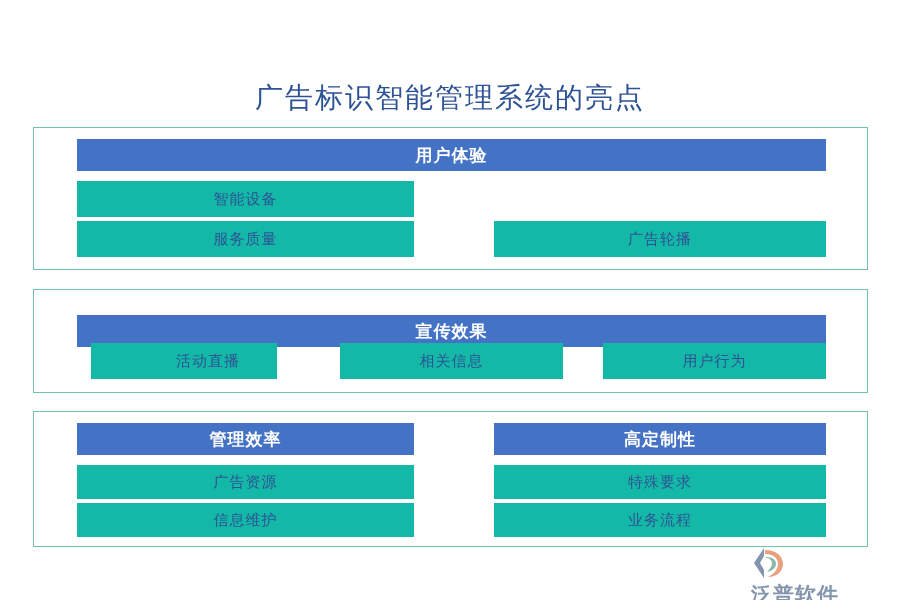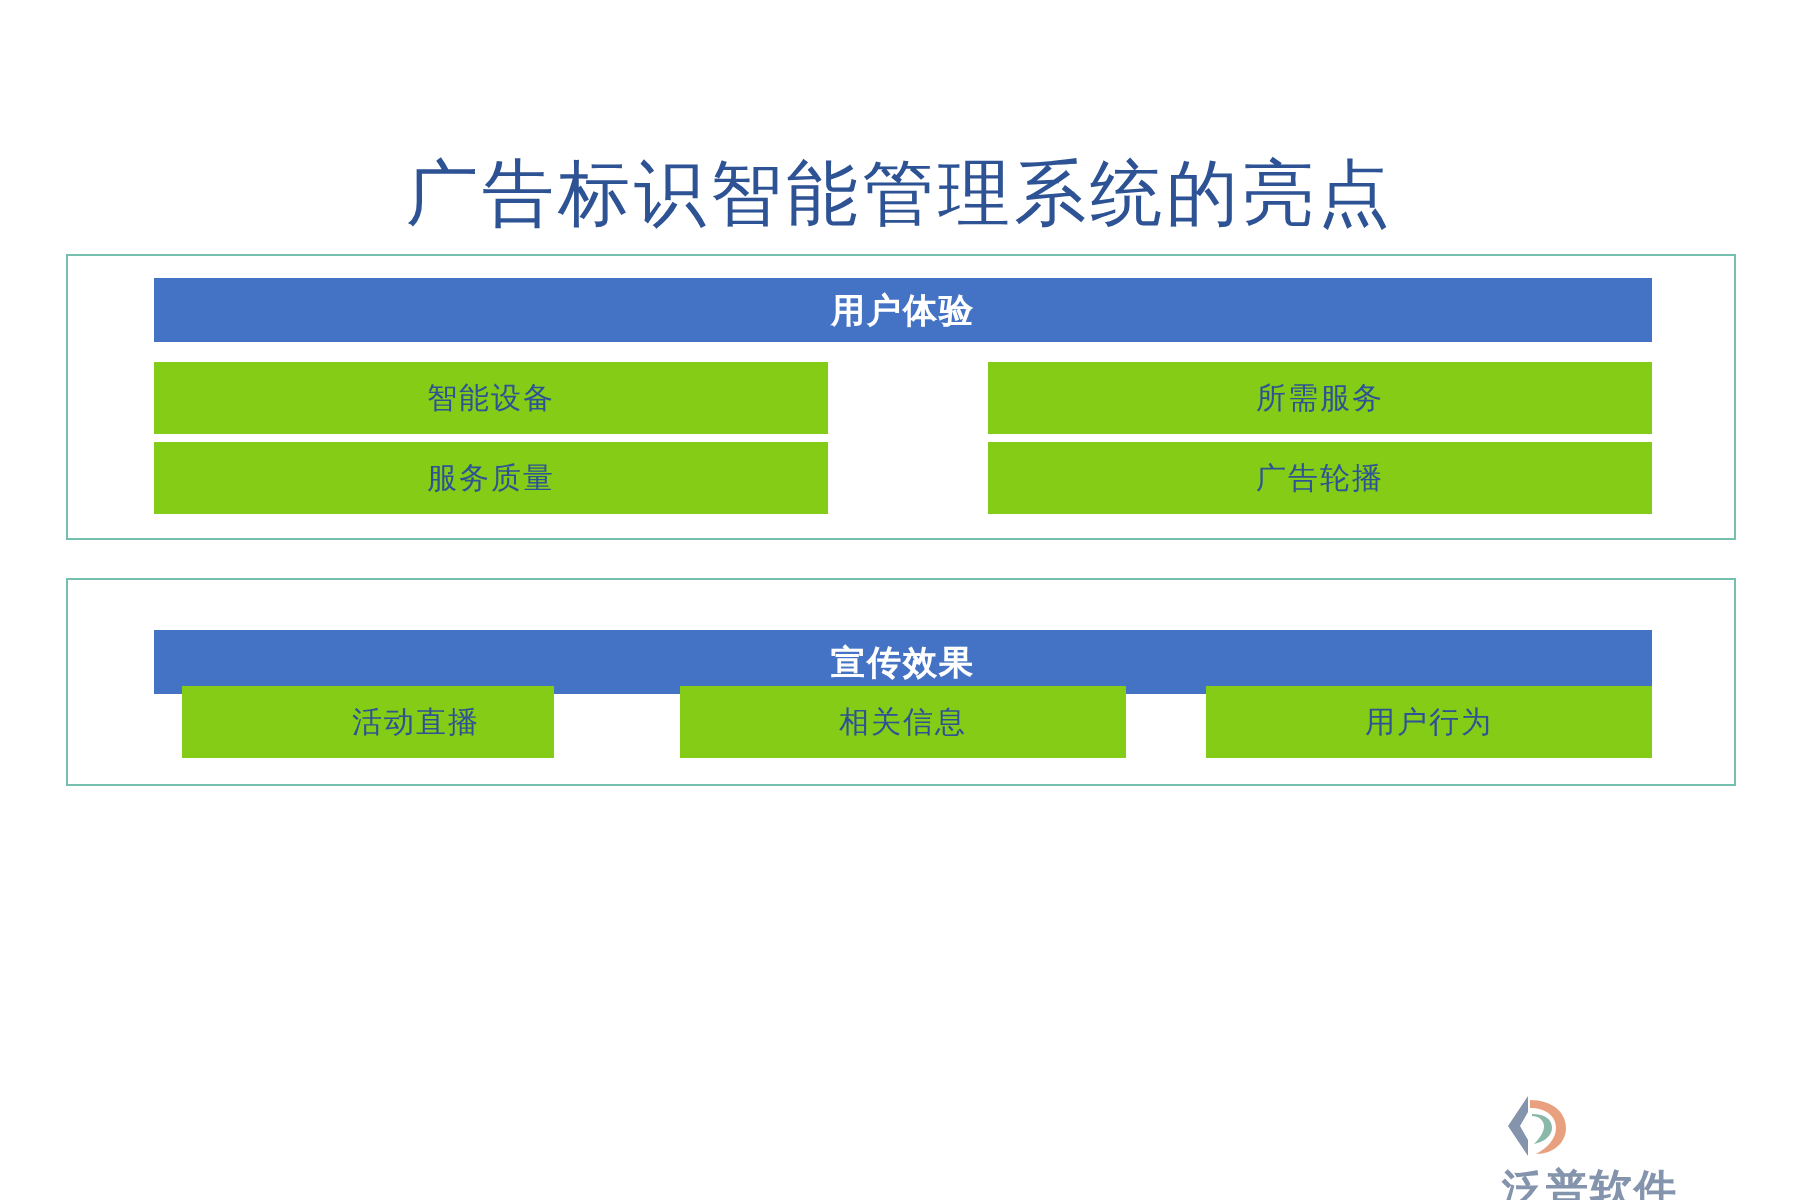--- a/index.html
+++ b/index.html
@@ -19,21 +19,21 @@
     background: #ffffff;
   }
 
   
   .page-title {
     position: absolute;
     top: 72px;
     left: 0;
     width: 900px;
     text-align: center;
-    font-size: 36px;
+    font-size: 28px;
     line-height: 52px;
     font-weight: 400;
     color: #2e5395;
     letter-spacing: 2px;
     font-family: "DejaVu Serif", "Liberation Serif", serif;
     z-index: 5;
     white-space: nowrap;
   }
 
   
@@ -59,21 +59,21 @@
     display: flex;
     align-items: center;
     justify-content: center;
     letter-spacing: 1px;
     font-family: "DejaVu Serif", "Liberation Serif", serif;
   }
 
   
   .item-box {
     position: absolute;
-    background: #84cc16;
+    background: #14b8a6;
     color: #2e5395;
     font-size: 15px;
     display: flex;
     align-items: center;
     justify-content: center;
     letter-spacing: 1px;
     font-family: "DejaVu Serif", "Liberation Serif", serif;
   }
 
   
@@ -143,32 +143,40 @@
 </head>
 <body>
 
 <div class="slide">
 
   <div class="page-title">广告标识智能管理系统的亮点</div>
 
   <div class="section" id="section-1">
     <div class="panel-header" id="s1-header">用户体验</div>
     <div class="item-box" id="s1-item-0">智能设备</div>
-    <div class="item-box" id="s1-item-1">所需服务</div>
     <div class="item-box" id="s1-item-2">服务质量</div>
     <div class="item-box" id="s1-item-3">广告轮播</div>
   </div>
 
   <div class="section" id="section-2">
     <div class="panel-header" id="s2-header">宣传效果</div>
     <div class="item-box" id="s2-item-0">活动直播</div>
     <div class="item-box" id="s2-item-1">相关信息</div>
     <div class="item-box" id="s2-item-2">用户行为</div>
   </div>
 
+  <div class="section" id="section-3">
+    <div class="panel-header" id="s3a-header">管理效率</div>
+    <div class="item-box" id="s3a-item-0">广告资源</div>
+    <div class="item-box" id="s3a-item-1">信息维护</div>
+
+    <div class="panel-header" id="s3b-header">高定制性</div>
+    <div class="item-box" id="s3b-item-0">特殊要求</div>
+    <div class="item-box" id="s3b-item-1">业务流程</div>
+  </div>
 
   <div class="logo">
     <div class="logo-mark">
       <svg width="36" height="32" viewBox="0 0 36 32" xmlns="http://www.w3.org/2000/svg">
         <path d="M14 1 L4 16 L14 31 L14 23 L10 16 L14 9 Z" fill="#8494ac"></path>
         <path d="M15 3 C26 3 33 9 33 17 C33 24 27 30 18 30 C24 27 28 22 28 17 C28 11 23 7 15 7 Z" fill="#e8a07e"></path>
         <path d="M16 10 C23 10 26 13 26 17 C26 21 22 24 17 25 C20 22 22 19 22 16 C22 13 19 11 16 11 Z" fill="#8ab9a9"></path>
       </svg>
     </div>
     <div class="logo-text-wrap">

